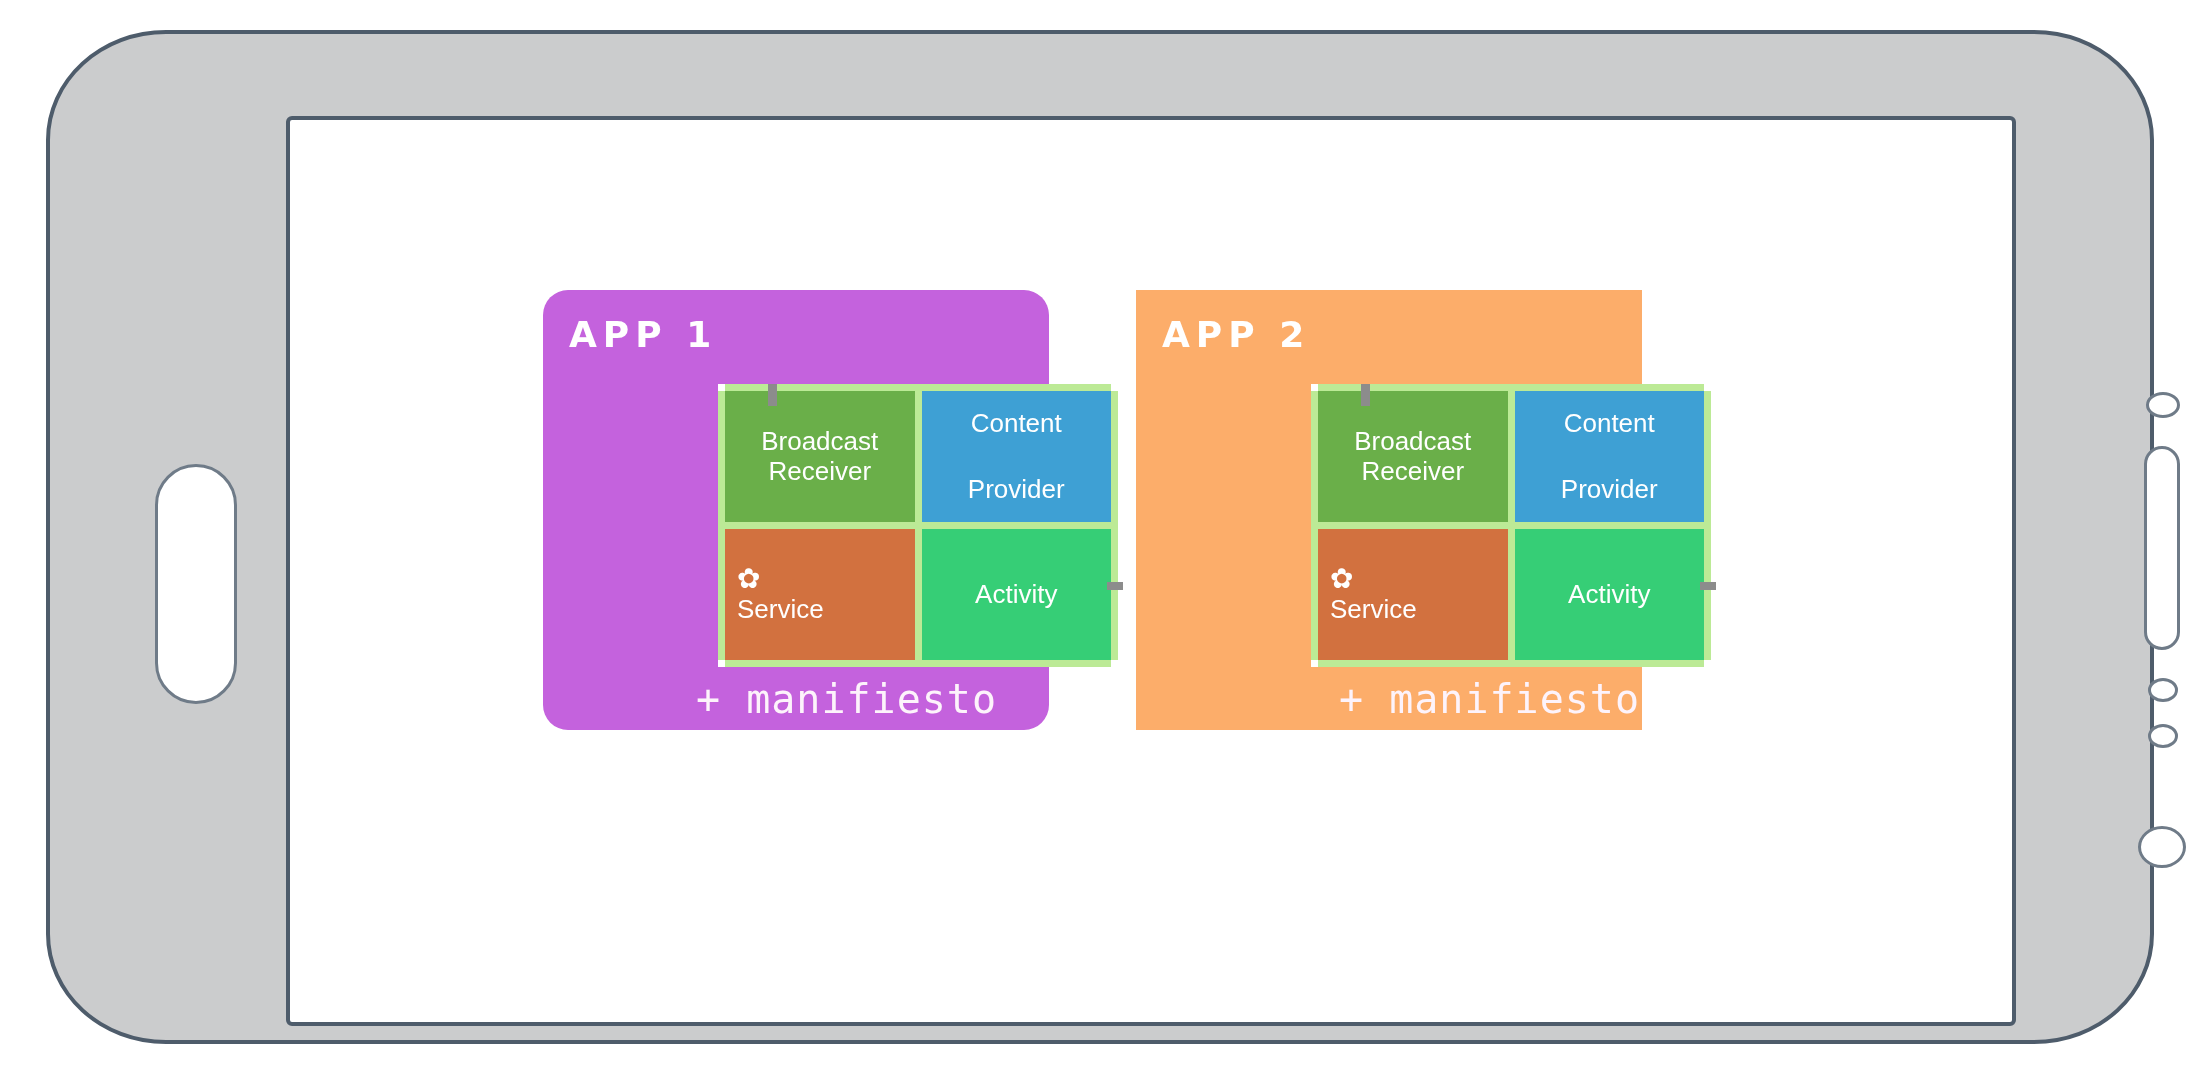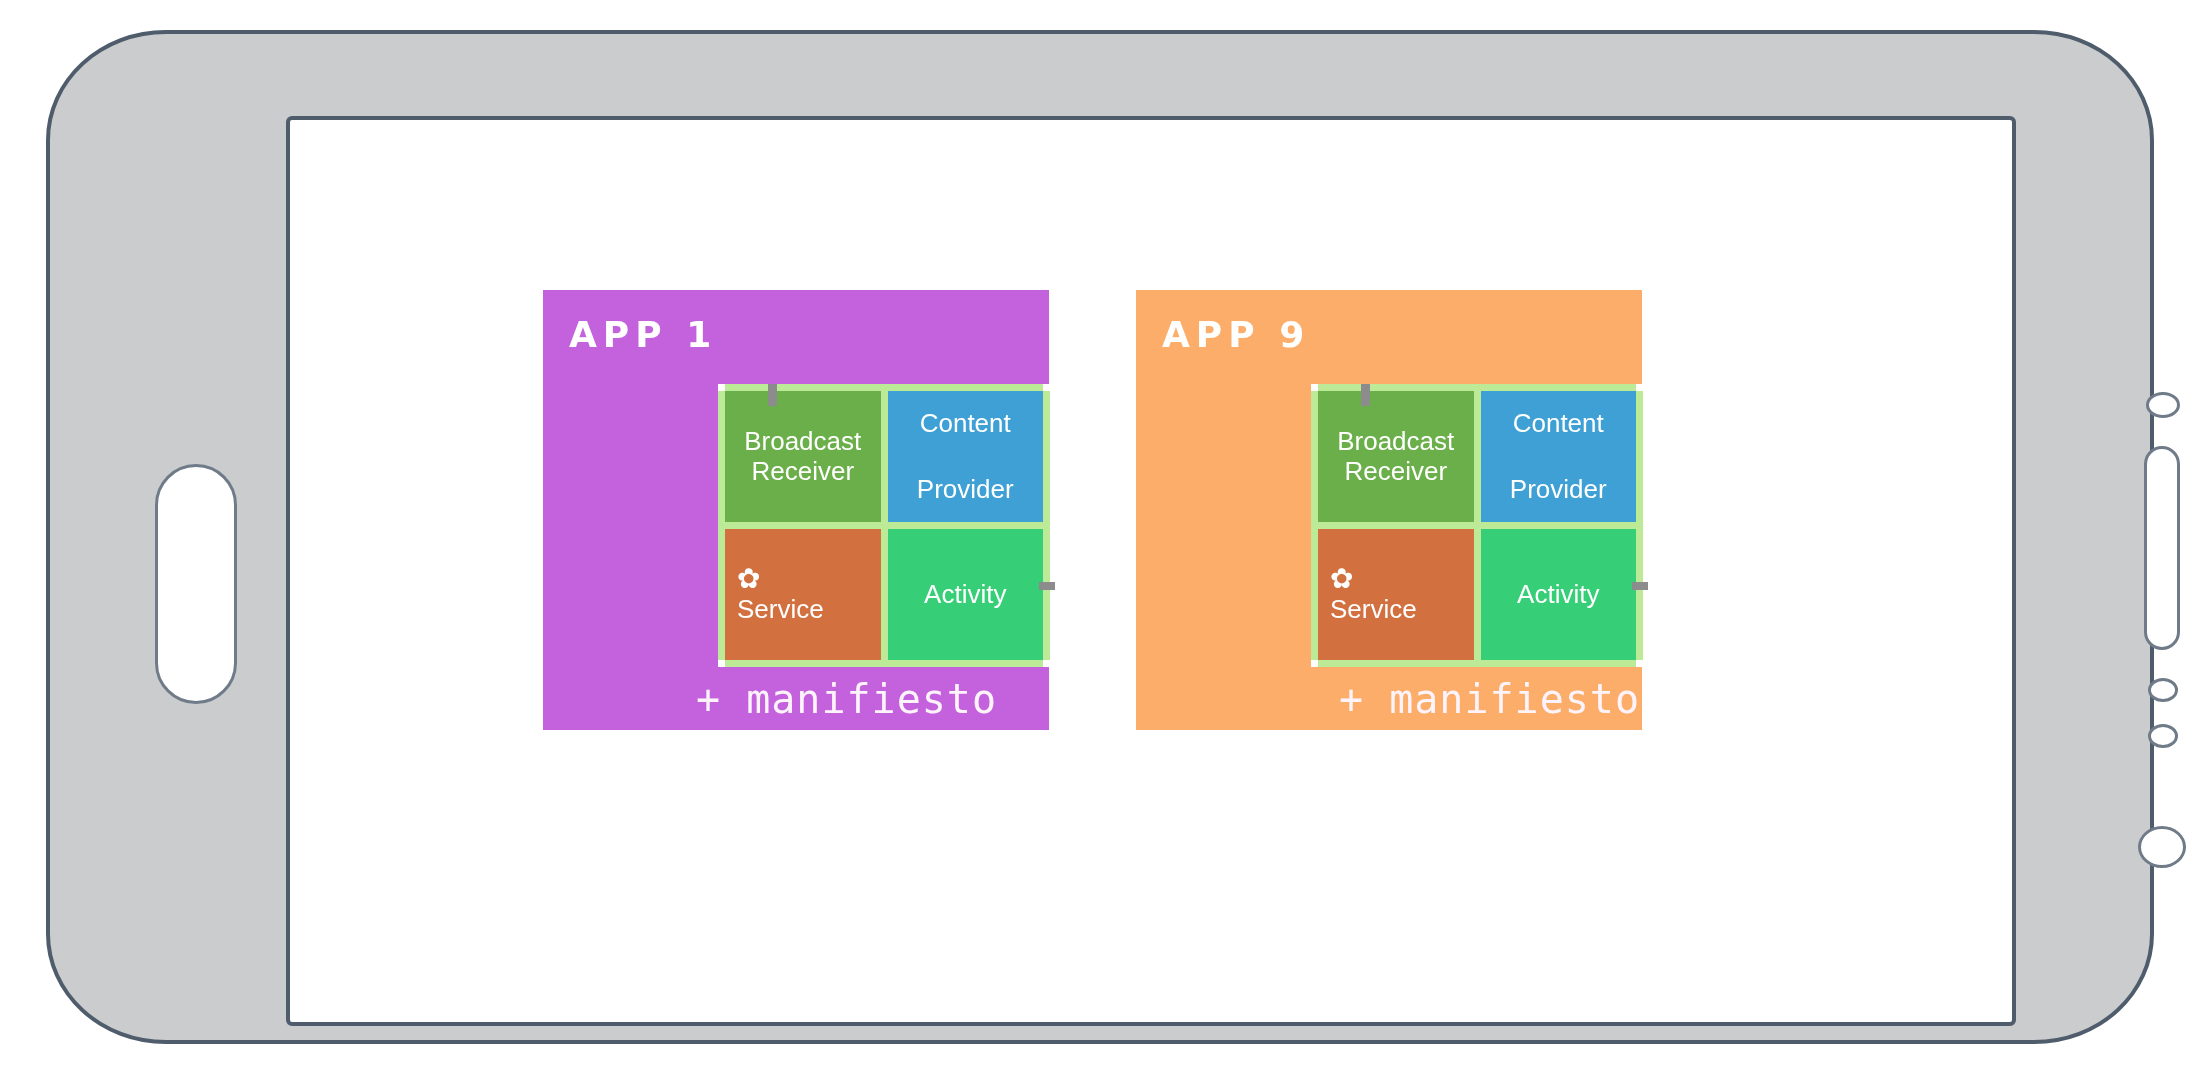--- a/index.html
+++ b/index.html
@@ -78,21 +78,21 @@
   #home-button-dot { left: 2088px; top: 792px; width: 48px; height: 42px; }
 
   
   .app-panel {
     position: absolute;
     top: 170px;
     width: 506px;
     height: 440px;
     box-sizing: border-box;
   }
-  #app-panel-1 { left: 253px; background: #c462dd; }
+  #app-panel-1 { left: 253px; background: #c462dd; border-radius: 25px; }
   #app-panel-2 { left: 846px; background: #fcad6a; }
 
   .app-title {
     position: absolute;
     left: 26px;
     top: 24px;
     color: #ffffff;
     font-size: 36px;
     font-weight: bold;
     letter-spacing: 6px;
@@ -110,21 +110,21 @@
     white-space: nowrap;
   }
   #app-panel-1 .manifest-label { right: 52px; }
   #app-panel-2 .manifest-label { right: 2px; }
 
   
   .component-group {
     position: absolute;
     left: 175px;
     top: 94px;
-    width: 332px;
+    width: 400px;
     height: 283px;
     background: #bcea96;
     box-sizing: border-box;
     padding: 7px;
   }
   .component-grid {
     width: 100%;
     height: 100%;
     display: grid;
     grid-template-columns: 1fr 1fr;
@@ -229,21 +229,21 @@
           <div class="component-tile tile-activity">
             <span class="tile-line">Activity</span>
           </div>
         </div>
       </div>
 
       <div class="manifest-label">+ manifiesto</div>
     </div>
 
     <div class="app-panel" id="app-panel-2">
-      <div class="app-title">APP 9</div>
+      <div class="app-title">APP 2</div>
 
       <div class="component-group">
         <div class="handle handle-top"></div>
         <div class="handle handle-right"></div>
         <div class="corner-notch notch-tl"></div>
         <div class="corner-notch notch-tr"></div>
         <div class="corner-notch notch-bl"></div>
         <div class="corner-notch notch-br"></div>
 
         <div class="component-grid">

